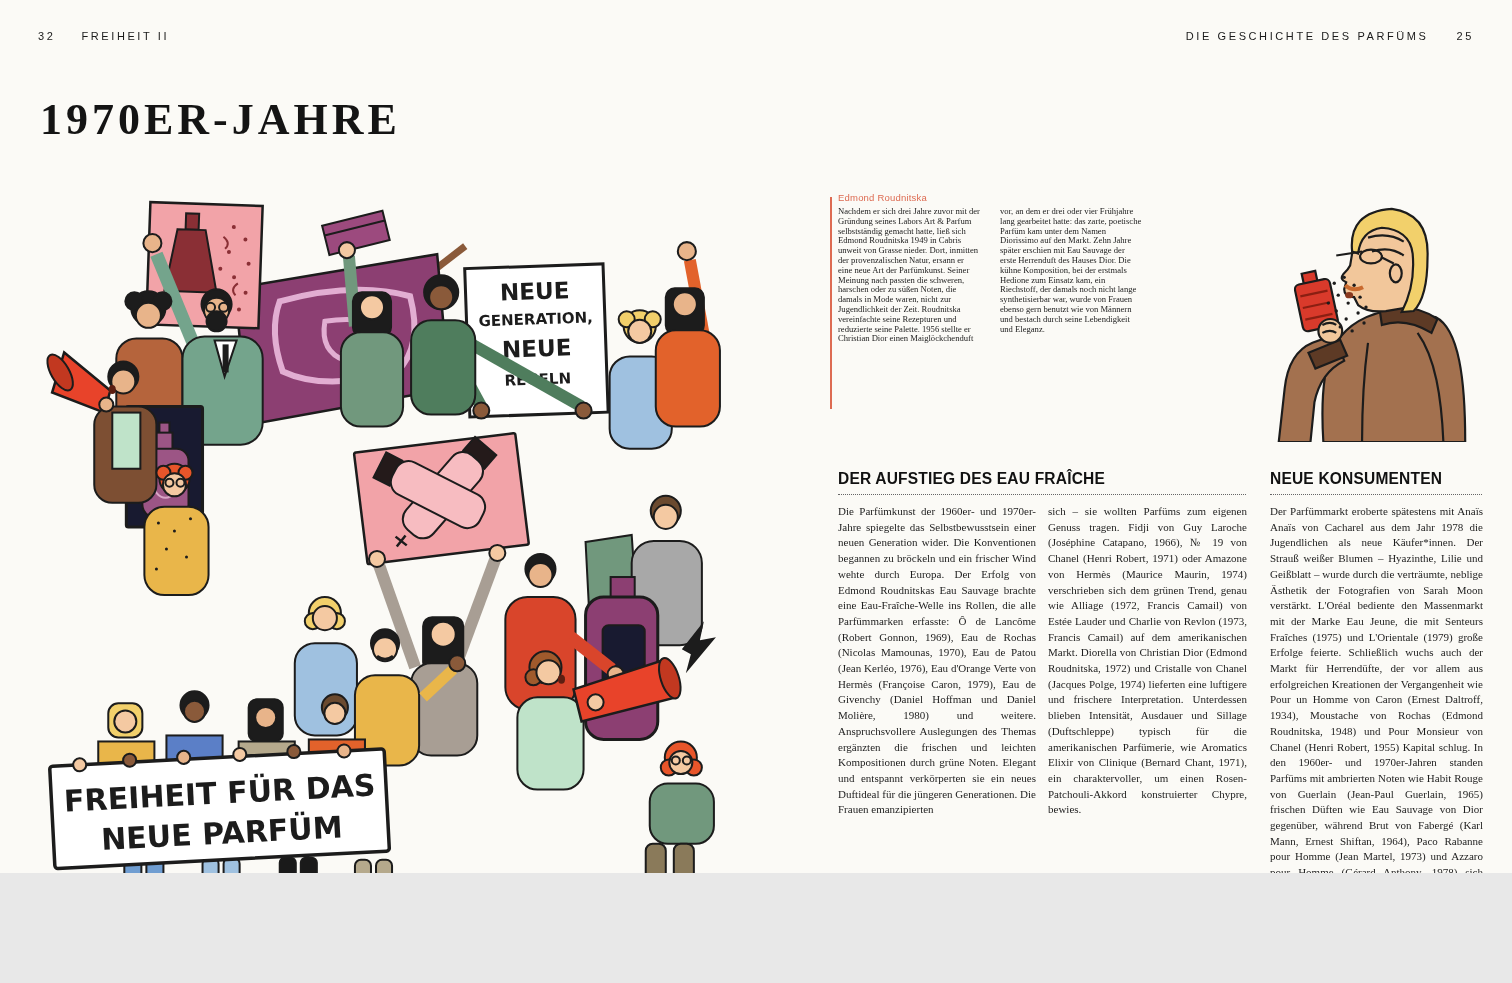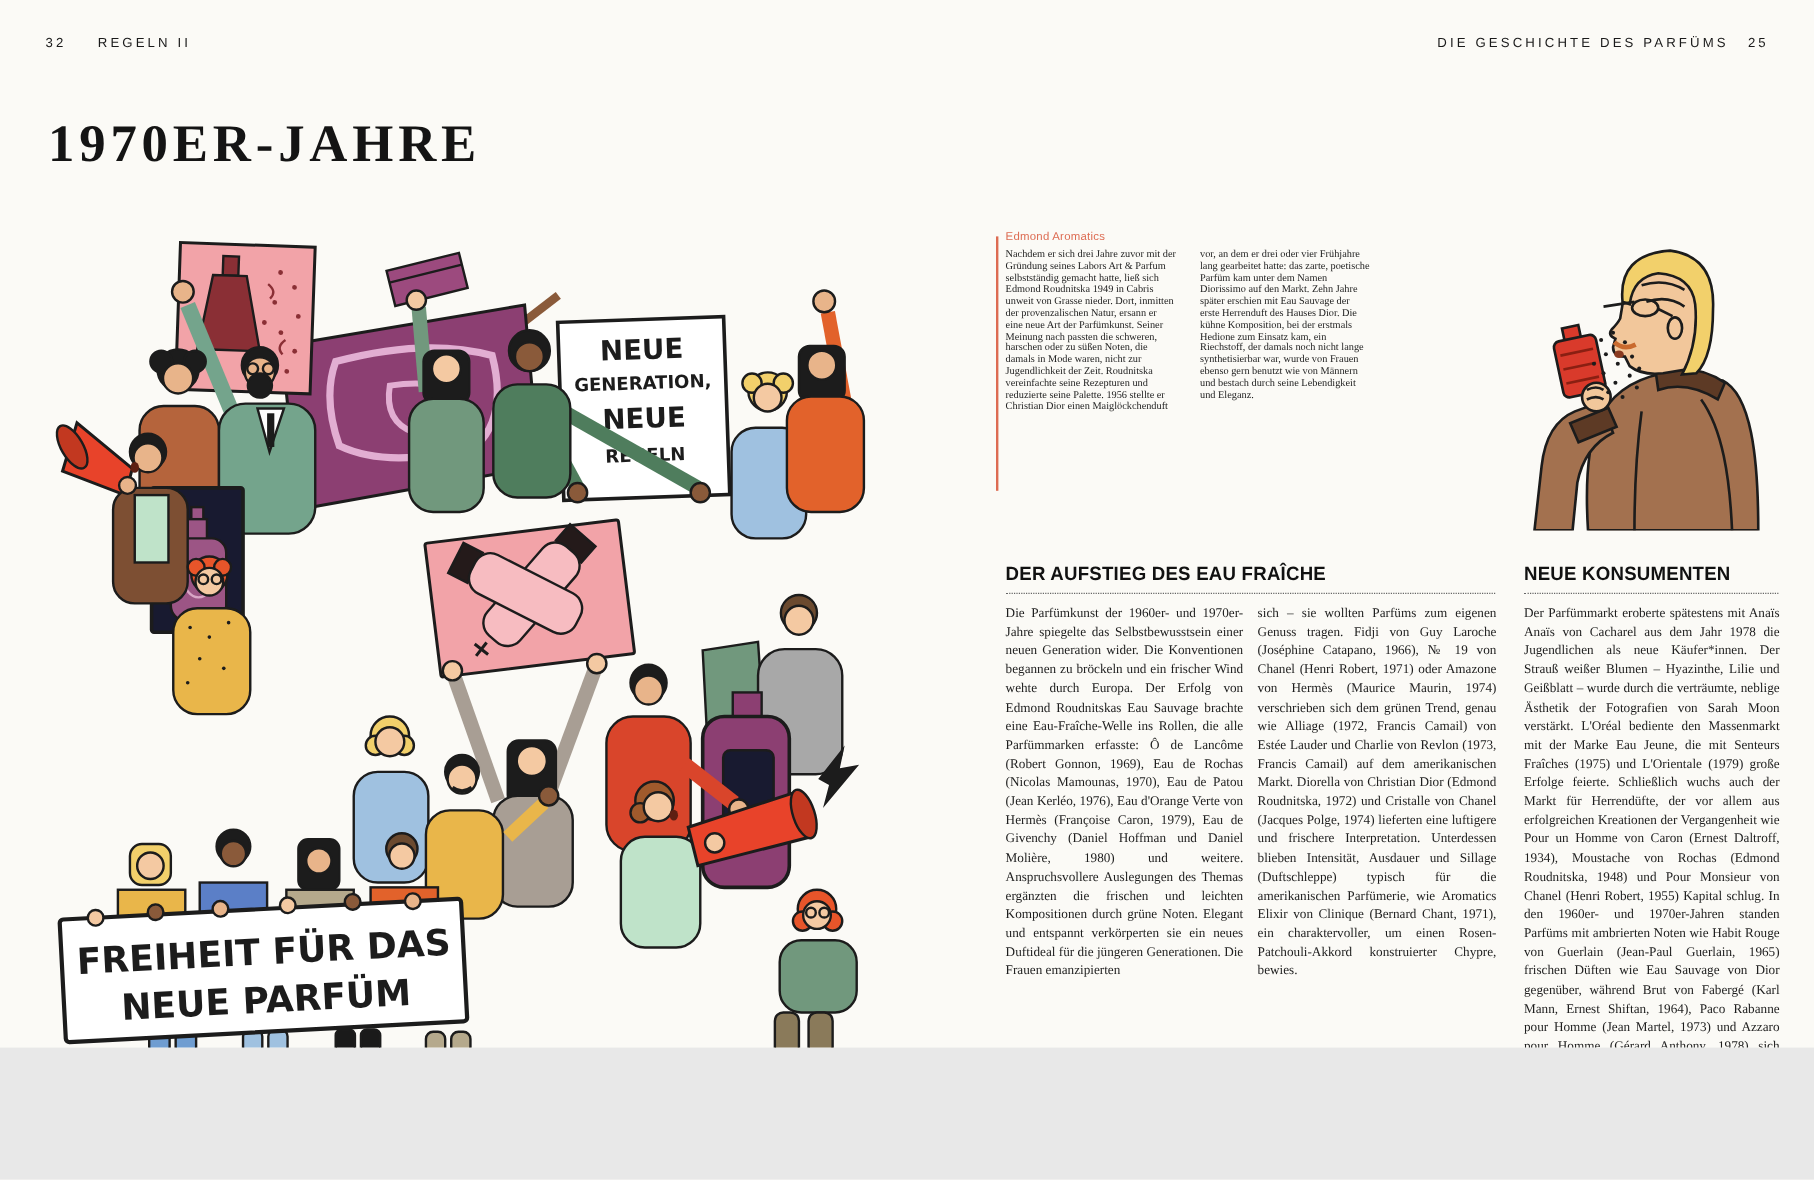--- a/index.html
+++ b/index.html
@@ -2,21 +2,21 @@
 <html lang="de"><head>
 <meta charset="utf-8">
 <style>
   html,body{margin:0;padding:0;}
   body{width:1512px;height:983px;background:#e8e8e8;}
   .spread{position:relative;width:1512px;height:873px;background:#fbfaf6;overflow:hidden;
           font-family:"Liberation Serif",serif;color:#1c1c1c;}
   .folio{position:absolute;top:30px;display:flex;align-items:baseline;
          font-family:"Liberation Sans",sans-serif;font-size:11px;letter-spacing:2.6px;color:#1a1a1a;}
   .folio-left{left:38px;gap:26px;}
-  .folio-right{right:38px;gap:16px;}
+  .folio-right{right:38px;gap:28px;}
   .big-title{position:absolute;left:40px;top:92px;font-family:"Liberation Serif",serif;
              font-weight:700;font-size:44px;line-height:56px;letter-spacing:4px;color:#141414;}
   .illu{position:absolute;}
   .sidebar-rule{position:absolute;left:830px;top:197px;width:2px;height:212px;background:#dd6b52;}
   .sidebar{position:absolute;left:838px;top:192px;width:304px;}
   .sidebar h4{margin:0 0 4px 0;font-family:"Liberation Sans",sans-serif;font-weight:400;
               font-size:9.5px;color:#dd6b52;letter-spacing:.2px;}
   .sidebar .cols{display:flex;gap:20px;}
   .sidebar .col{width:145px;font-size:8.6px;line-height:9.8px;text-align:left;color:#222;}
   .sec-head{position:absolute;font-family:"Liberation Sans",sans-serif;font-weight:700;
@@ -24,21 +24,21 @@
   .dot-rule{position:absolute;height:0;border-bottom:1.6px dotted #666;}
   .body-col{position:absolute;font-size:11px;line-height:15.7px;text-align:justify;color:#1d1d1d;}
 </style>
 </head>
 <body>
 
 <div class="spread">
 
   <div class="folio folio-left">
     <span>32</span>
-    <span>REGELN II</span>
+    <span>FREIHEIT II</span>
   </div>
 
   <div class="folio folio-right">
     <span>DIE GESCHICHTE DES PARFÜMS</span>
     <span>25</span>
   </div>
 
   <div class="big-title">
     <div>1970ER-JAHRE</div>
   </div>
@@ -314,21 +314,21 @@
             <circle cx="218" cy="558" r="6.5" fill="#F4C9A2"></circle>
         <circle cx="272" cy="558" r="6.5" fill="#8A5A3A"></circle>
             <circle cx="322" cy="560" r="6.5" fill="#E8B48A"></circle>
       </g>
     </g>
   </svg>
   </div>
 
   <div class="sidebar-rule"></div>
   <div class="sidebar">
-    <h4>Edmond Aromatics</h4>
+    <h4>Edmond Roudnitska</h4>
     <div class="cols">
       <div class="col">Nachdem er sich drei Jahre zuvor mit der Gründung seines Labors Art &amp; Parfum selbstständig gemacht hatte, ließ sich Edmond Roudnitska 1949 in Cabris unweit von Grasse nieder. Dort, inmitten der provenzalischen Natur, ersann er eine neue Art der Parfümkunst. Seiner Meinung nach passten die schweren, harschen oder zu süßen Noten, die damals in Mode waren, nicht zur Jugendlichkeit der Zeit. Roudnitska vereinfachte seine Rezepturen und reduzierte seine Palette. 1956 stellte er Christian Dior einen Maiglöckchenduft</div>
       <div class="col">vor, an dem er drei oder vier Frühjahre lang gearbeitet hatte: das zarte, poetische Parfüm kam unter dem Namen Diorissimo auf den Markt. Zehn Jahre später erschien mit Eau Sauvage der erste Herrenduft des Hauses Dior. Die kühne Komposition, bei der erstmals Hedione zum Einsatz kam, ein Riechstoff, der damals noch nicht lange synthetisierbar war, wurde von Frauen ebenso gern benutzt wie von Männern und bestach durch seine Lebendigkeit und Eleganz.</div>
     </div>
   </div>
 
   <div class="illu" style="left:1268px;top:194px;width:200px;height:248px;">
   <svg viewBox="0 0 200 250" width="200" height="248" xmlns="http://www.w3.org/2000/svg">
     <g stroke="#1c1c1c" stroke-width="2.2">
       <path d="M55,250 C50,170 62,130 118,118 L168,124 C192,136 198,188 198,250 Z" fill="#A3714F"></path>

